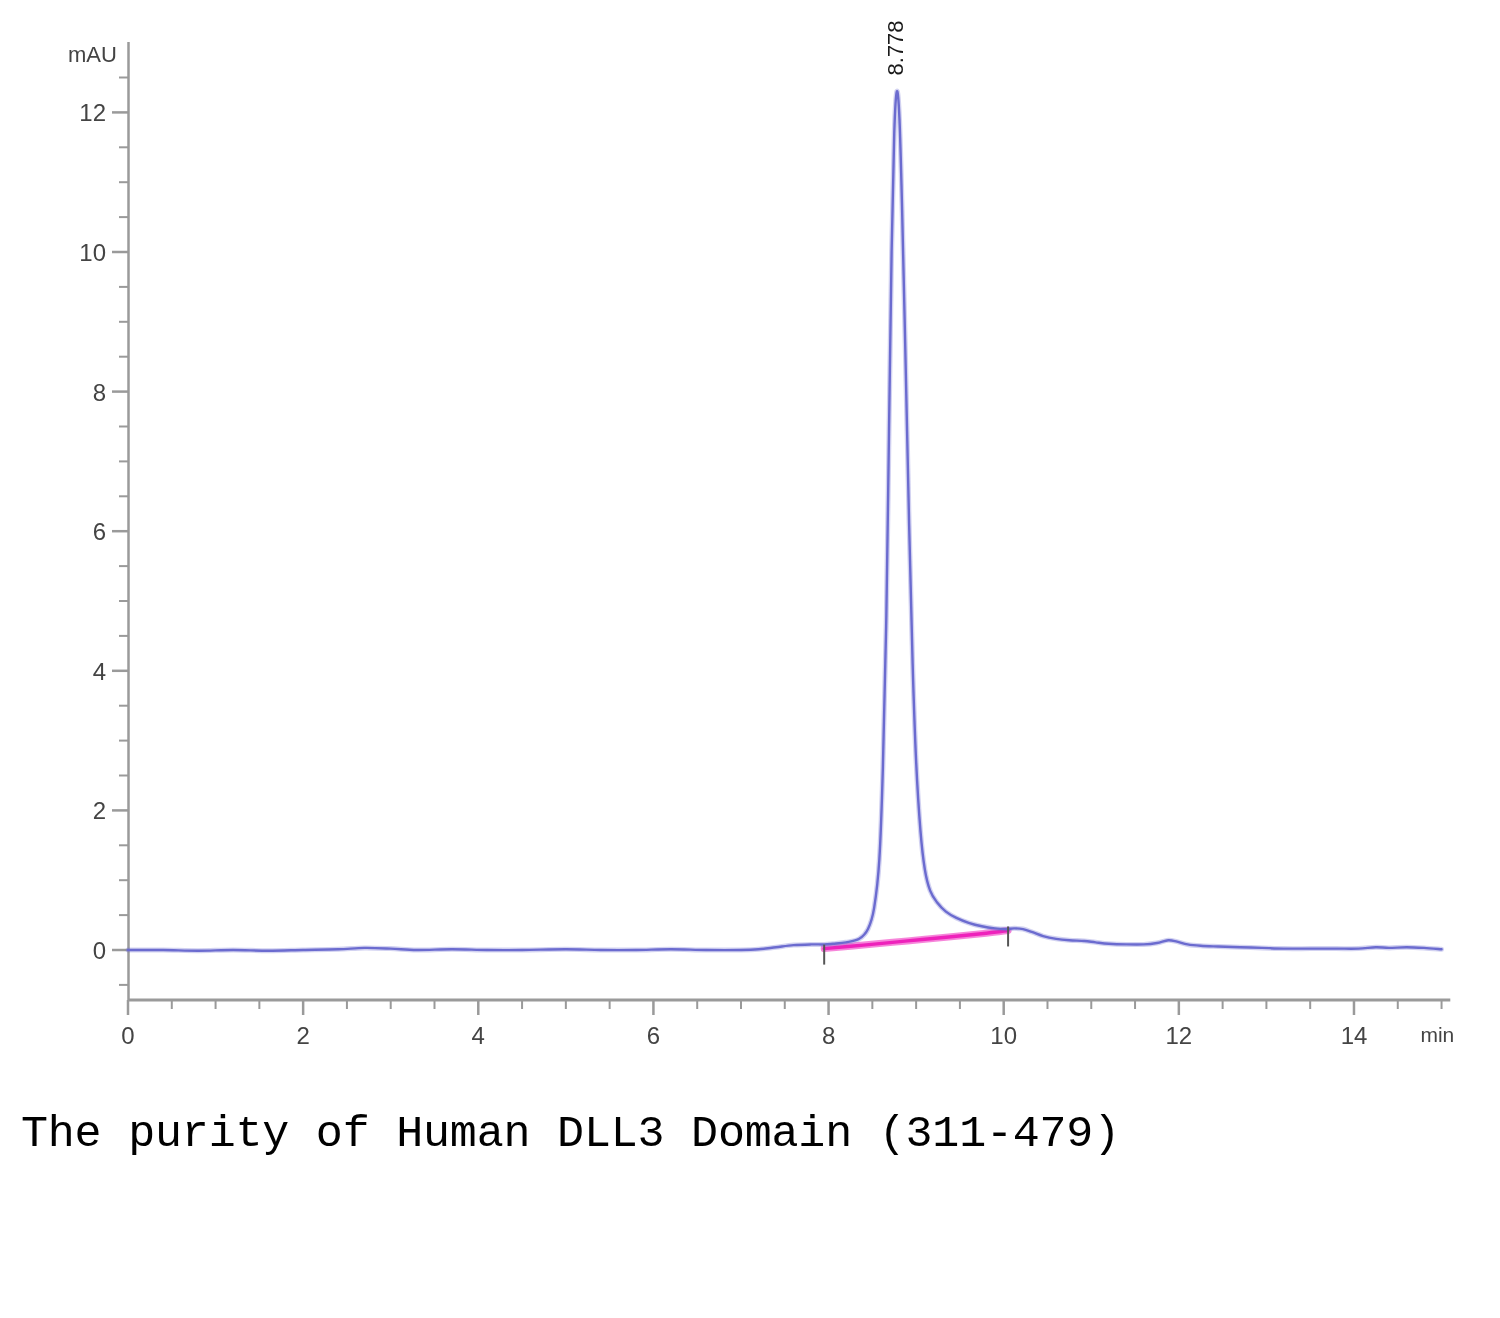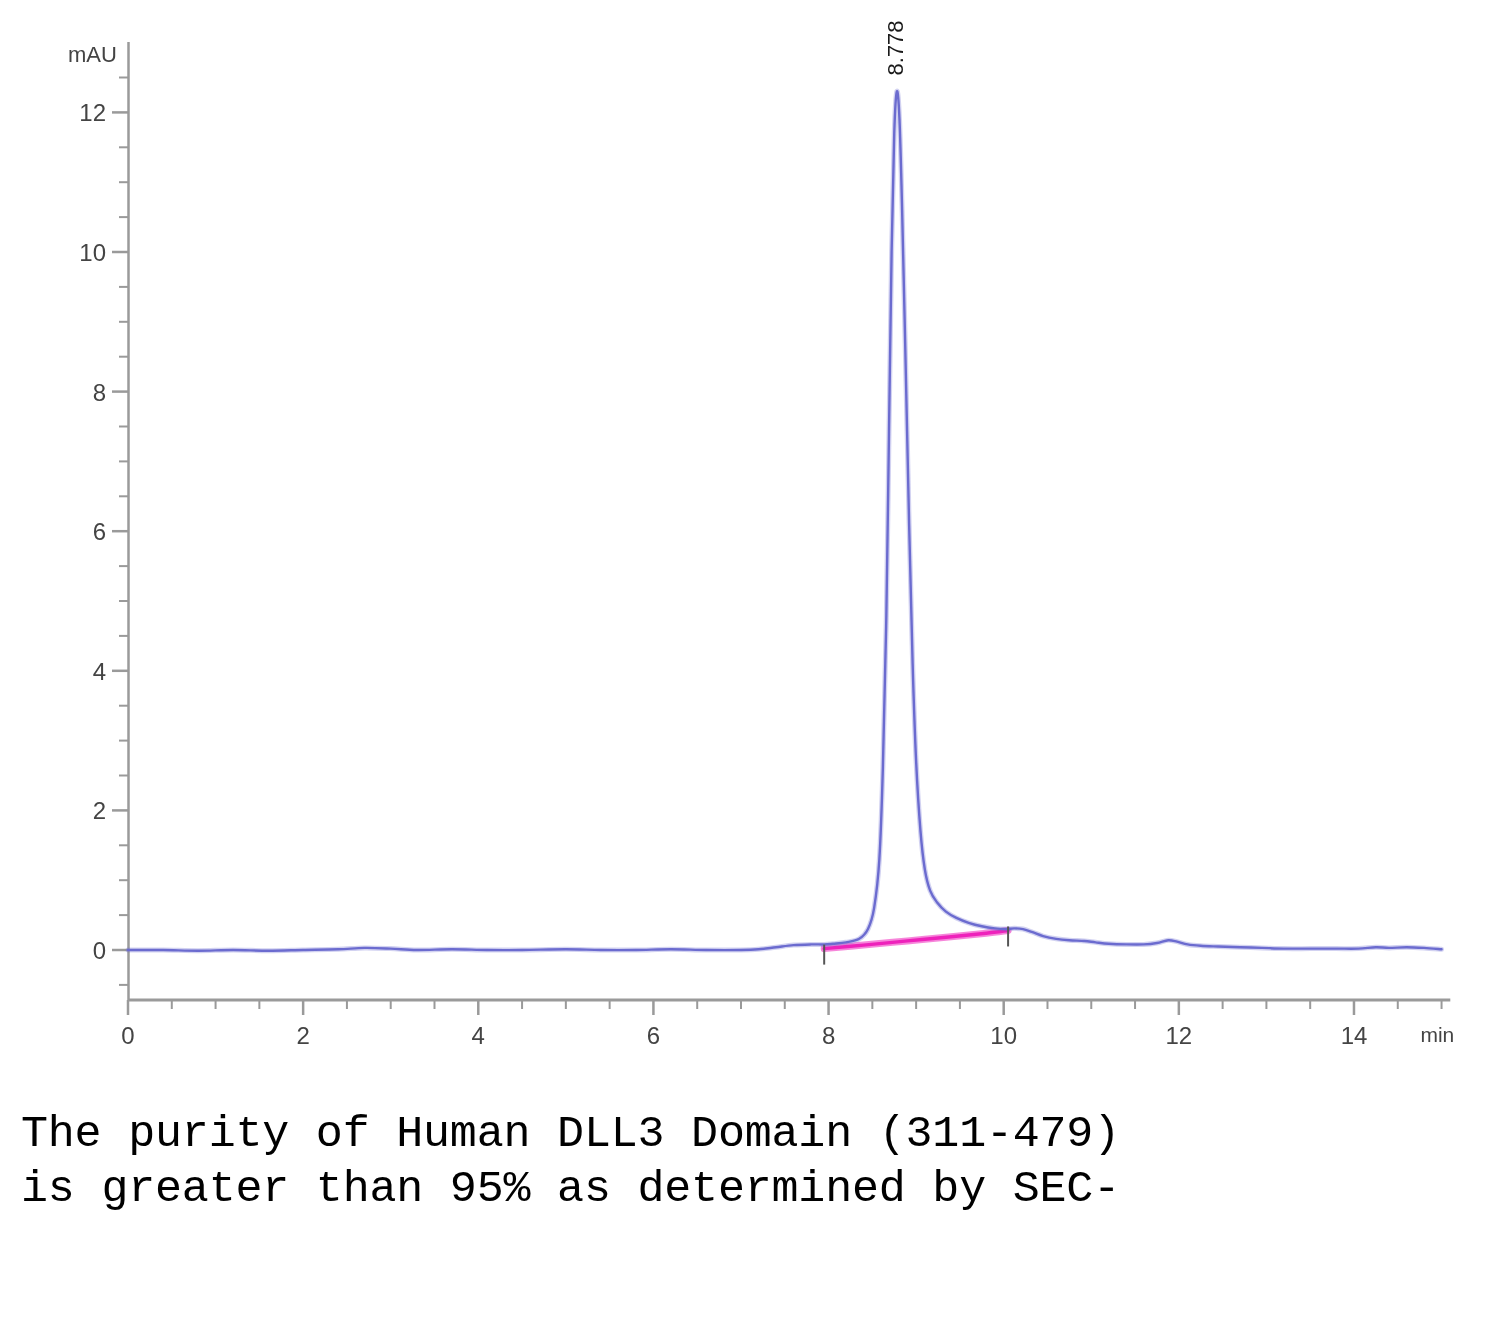--- a/index.html
+++ b/index.html
@@ -122,16 +122,15 @@
           <text x="1003.6999999999999" y="1044" text-anchor="middle" font-family="&quot;Liberation Sans&quot;, sans-serif" font-size="24" fill="#444444">10</text>
           <text x="1178.84" y="1044" text-anchor="middle" font-family="&quot;Liberation Sans&quot;, sans-serif" font-size="24" fill="#444444">12</text>
           <text x="1353.98" y="1044" text-anchor="middle" font-family="&quot;Liberation Sans&quot;, sans-serif" font-size="24" fill="#444444">14</text>
           <text x="1454.3069999999998" y="1042" text-anchor="end" font-family="&quot;Liberation Sans&quot;, sans-serif" font-size="21" fill="#444444">min</text>
         </g>
     </svg>
   </div>
 
   <div id="caption">
     <span>The purity of Human DLL3 Domain (311-479)</span>
-    <span>is greater than 95% as determined by SEC-</span>
   </div>
 
 </div>
 
 </body></html>

